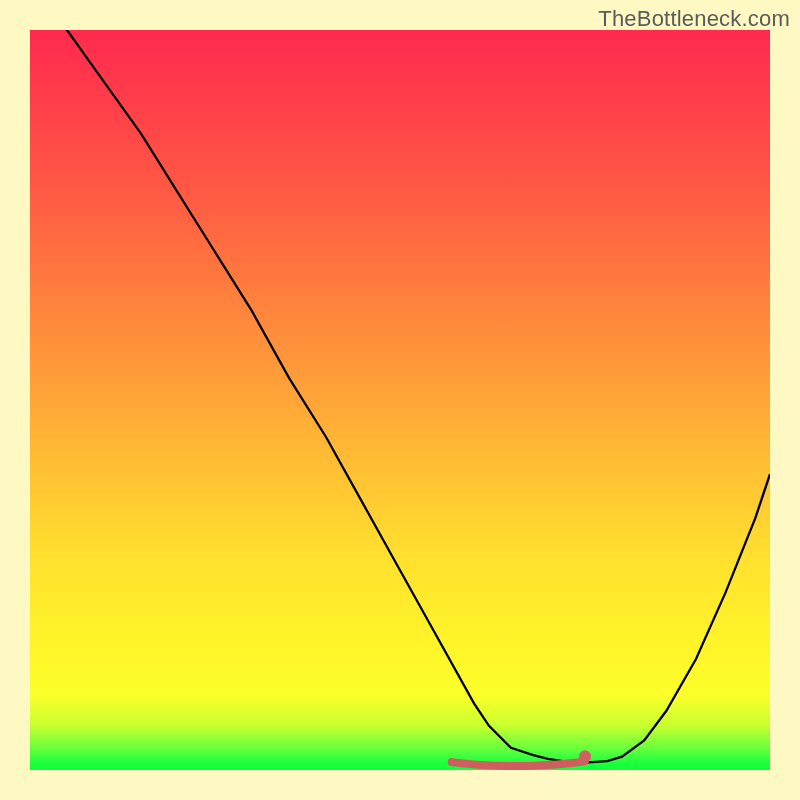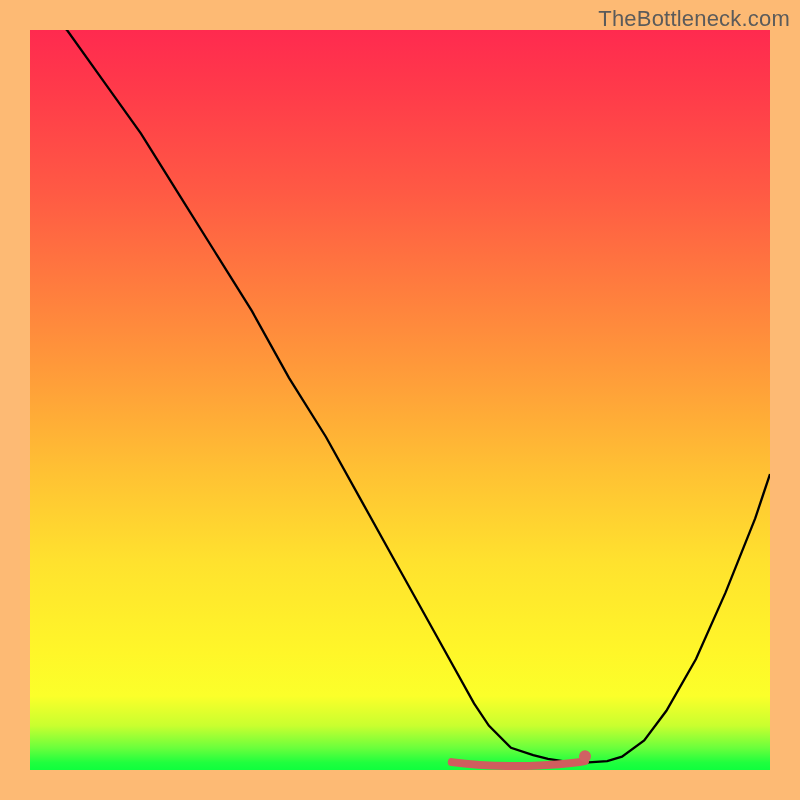--- a/index.html
+++ b/index.html
@@ -8,21 +8,21 @@
     width: 800px;
     height: 800px;
     background: #000;
     overflow: hidden;
     font-family: Arial, Helvetica, sans-serif;
   }
   .frame {
     position: relative;
     width: 800px;
     height: 800px;
-    background: #fdba74;
+    background: #fef9c3;
   }
   .watermark {
     position: absolute;
     top: 6px;
     right: 10px;
     color: #5b5b5b;
     font-size: 22px;
     font-weight: 500;
     letter-spacing: 0.2px;
     z-index: 30;

